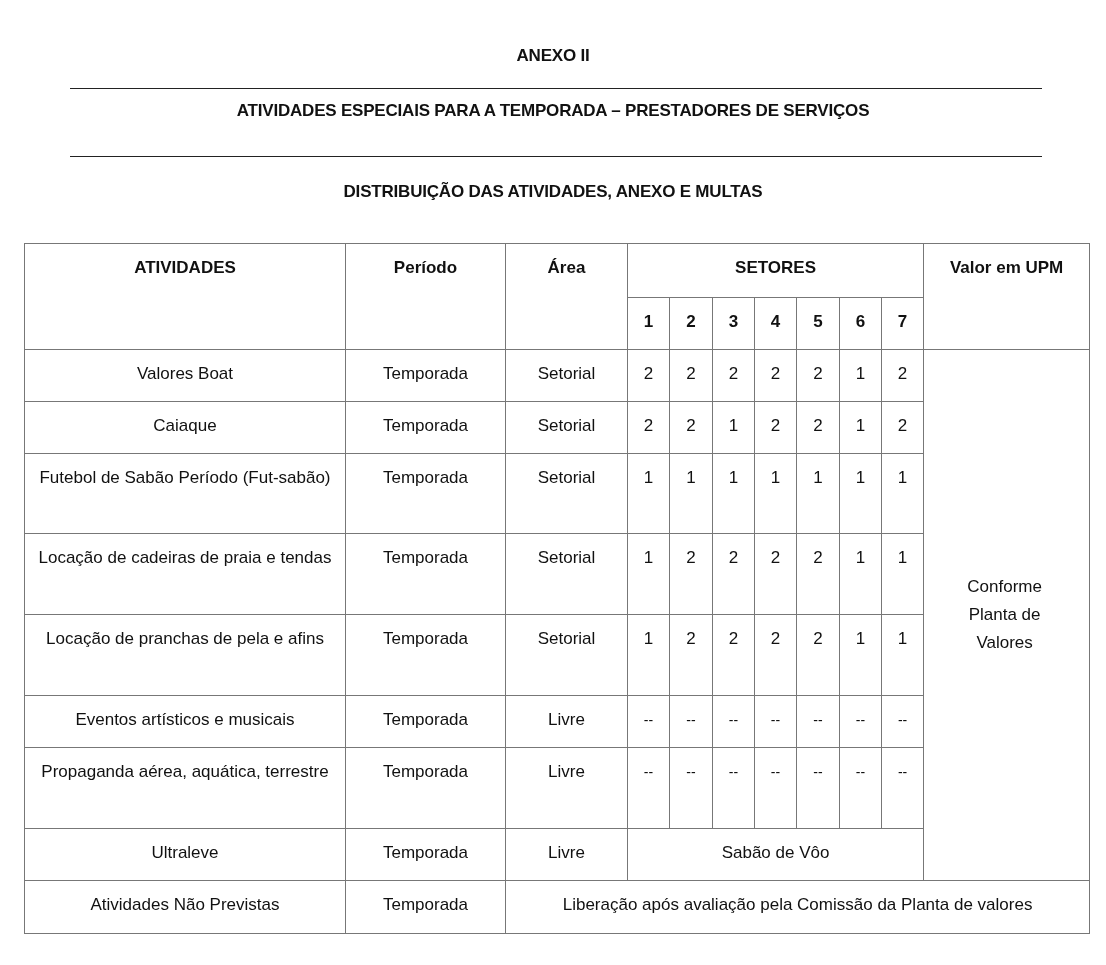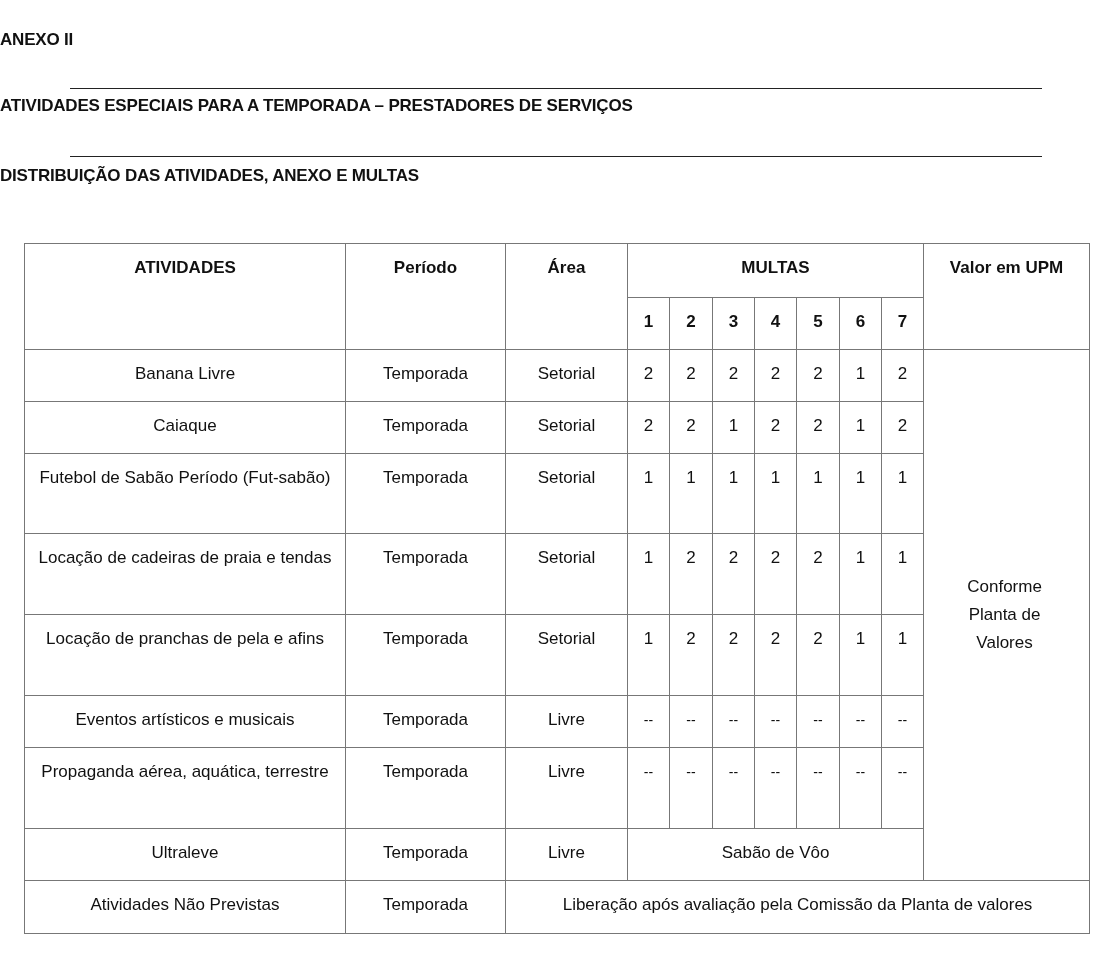--- a/index.html
+++ b/index.html
@@ -2,22 +2,22 @@
 <html><head>
 <meta charset="utf-8">
 <style>
   html, body { margin: 0; padding: 0; background: #ffffff; }
   body {
     width: 1106px; height: 965px; position: relative; overflow: hidden;
     font-family: "Liberation Sans", "DejaVu Sans", sans-serif;
     color: #111111;
   }
   .title {
-    position: absolute; left: 0; width: 1106px; 
-    font-weight: bold; font-size: 17px; letter-spacing: -0.2px;
+    position: absolute; left: 0; width: 1106px; text-align: center;
+    font-weight: bold; font-size: 17px; letter-spacing: -0.2px; margin-top: 16px;
   }
   .rule {
     position: absolute; left: 70px; width: 972px; height: 0;
     border-top: 1.5px solid #222;
   }
   table.grid {
     position: absolute; left: 24px; top: 243px;
     border-collapse: collapse; table-layout: fixed;
     width: 1065px;
     font-size: 17px;
@@ -33,21 +33,21 @@
   table.grid .outer-top { border-top: 1.5px solid #555; }
   .sec { padding-left: 0 !important; padding-right: 0 !important; }
   .mid { vertical-align: middle !important; padding-top: 0 !important; }
   .dash { font-size: 14px; }
 </style>
 </head>
 <body>
 
 <div class="title" style="top:30px;">ANEXO II</div>
 <div class="rule" style="top:88px;"></div>
-<div class="title" style="top:96px;">ATIVIDADES ESPECIAIS PARA A TEMPORADA – PRESTADORES DE SERVIÇOS</div>
+<div class="title" style="top:85px;">ATIVIDADES ESPECIAIS PARA A TEMPORADA – PRESTADORES DE SERVIÇOS</div>
 <div class="rule" style="top:156px;"></div>
 <div class="title" style="top:166px;">DISTRIBUIÇÃO DAS ATIVIDADES, ANEXO E MULTAS</div>
 
 <table class="grid">
   <colgroup>
     <col style="width:321px">
       <col style="width:160px">
       <col style="width:122px">
     <col style="width:42px">
       <col style="width:43px">
@@ -56,35 +56,35 @@
     <col style="width:43px">
       <col style="width:42px">
       <col style="width:42px">
     <col style="width:166px">
   </colgroup>
   <tbody>
       <tr style="height:54px">
     <th rowspan="2">ATIVIDADES</th>
     <th rowspan="2">Período</th>
     <th rowspan="2">Área</th>
-    <th colspan="7">MULTAS</th>
+    <th colspan="7">SETORES</th>
     <th rowspan="2">Valor em UPM</th>
   </tr>
   <tr style="height:52px">
     <th class="sec">1</th>
     <th class="sec">2</th>
     <th class="sec">3</th>
     <th class="sec">4</th>
     <th class="sec">5</th>
     <th class="sec">6</th>
     <th class="sec">7</th>
   </tr>
 
   <tr class="outer-top" style="height:52px">
-    <td>Banana Livre</td>
+    <td>Valores Boat</td>
     <td>Temporada</td>
     <td>Setorial</td>
     <td class="sec">2</td>
     <td class="sec">2</td>
     <td class="sec">2</td>
     <td class="sec">2</td>
     <td class="sec">2</td>
     <td class="sec">1</td>
     <td class="sec">2</td>
     <td rowspan="8" class="mid" style="padding-left:20px;padding-right:24px;">Conforme Planta de Valores</td>

